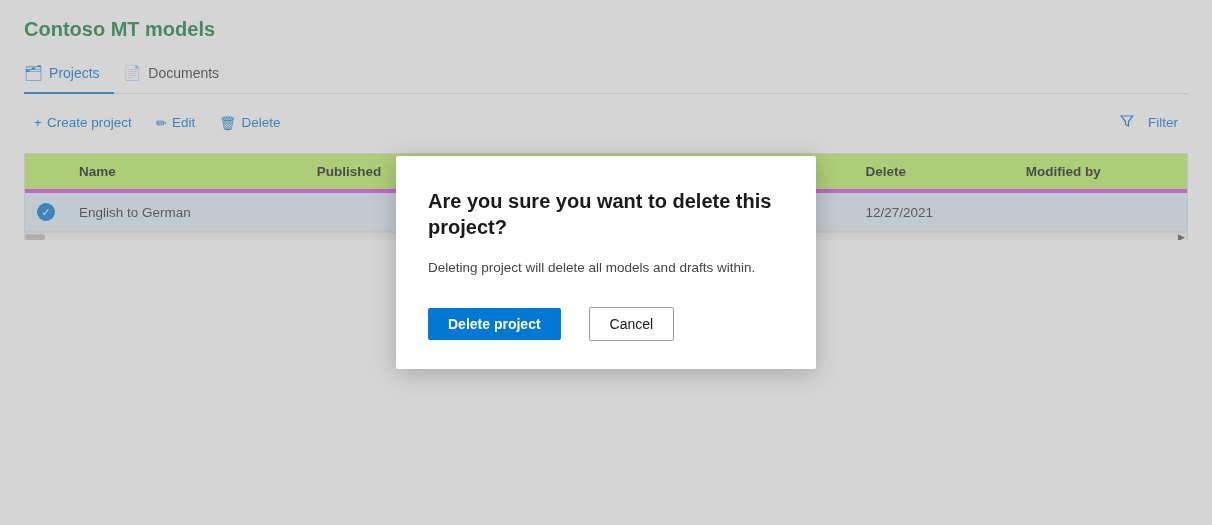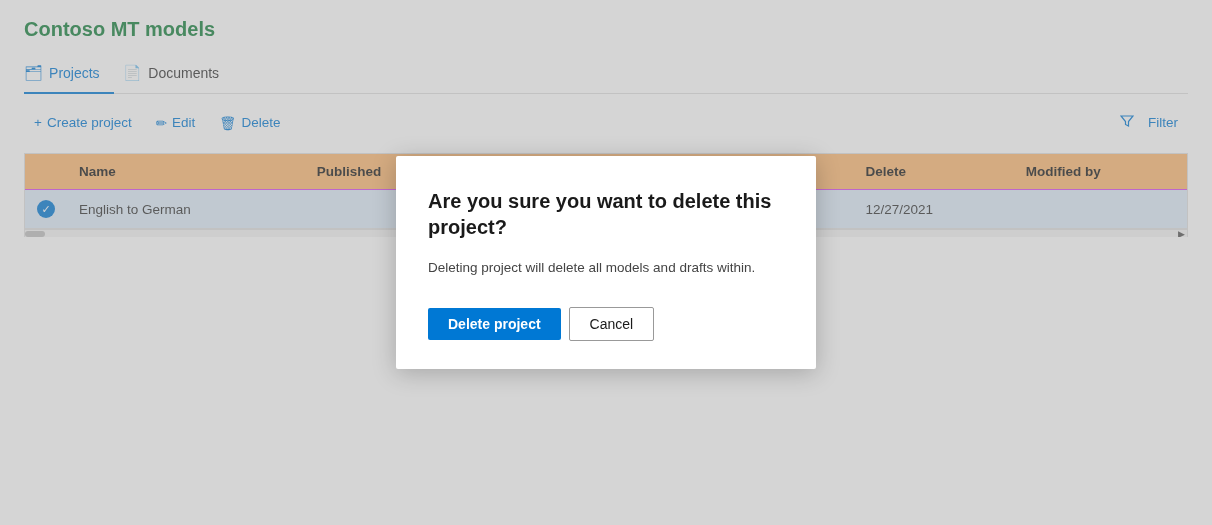--- a/index.html
+++ b/index.html
@@ -89,22 +89,22 @@
       border: 1px solid #e0e0e0;
       border-bottom: none;
       overflow: hidden;
     }
     table {
       width: 100%;
       border-collapse: collapse;
       font-size: 13.5px;
     }
     thead tr {
-      background: #fdba74;
-      border-bottom: 1px solid #d946ef;
+      background: #bef264;
+      border-bottom: 4px solid #d946ef;
     }
     thead th {
       text-align: left;
       padding: 10px 12px;
       font-weight: 600;
       color: #1a1a1a;
       white-space: nowrap;
     }
     thead th:first-child { width: 36px; }
     tbody tr {
@@ -185,21 +185,21 @@
       margin-bottom: 18px;
     }
     .modal-body {
       font-size: 13.5px;
       color: #444;
       margin-bottom: 28px;
       line-height: 1.5;
     }
     .modal-actions {
       display: flex;
-      gap: 8px;
+      gap: 28px;
       align-items: center;
     }
     .btn-primary {
       background: #0078d4;
       color: #fff;
       border: none;
       padding: 8px 20px;
       font-size: 14px;
       font-weight: 600;
       border-radius: 2px;

